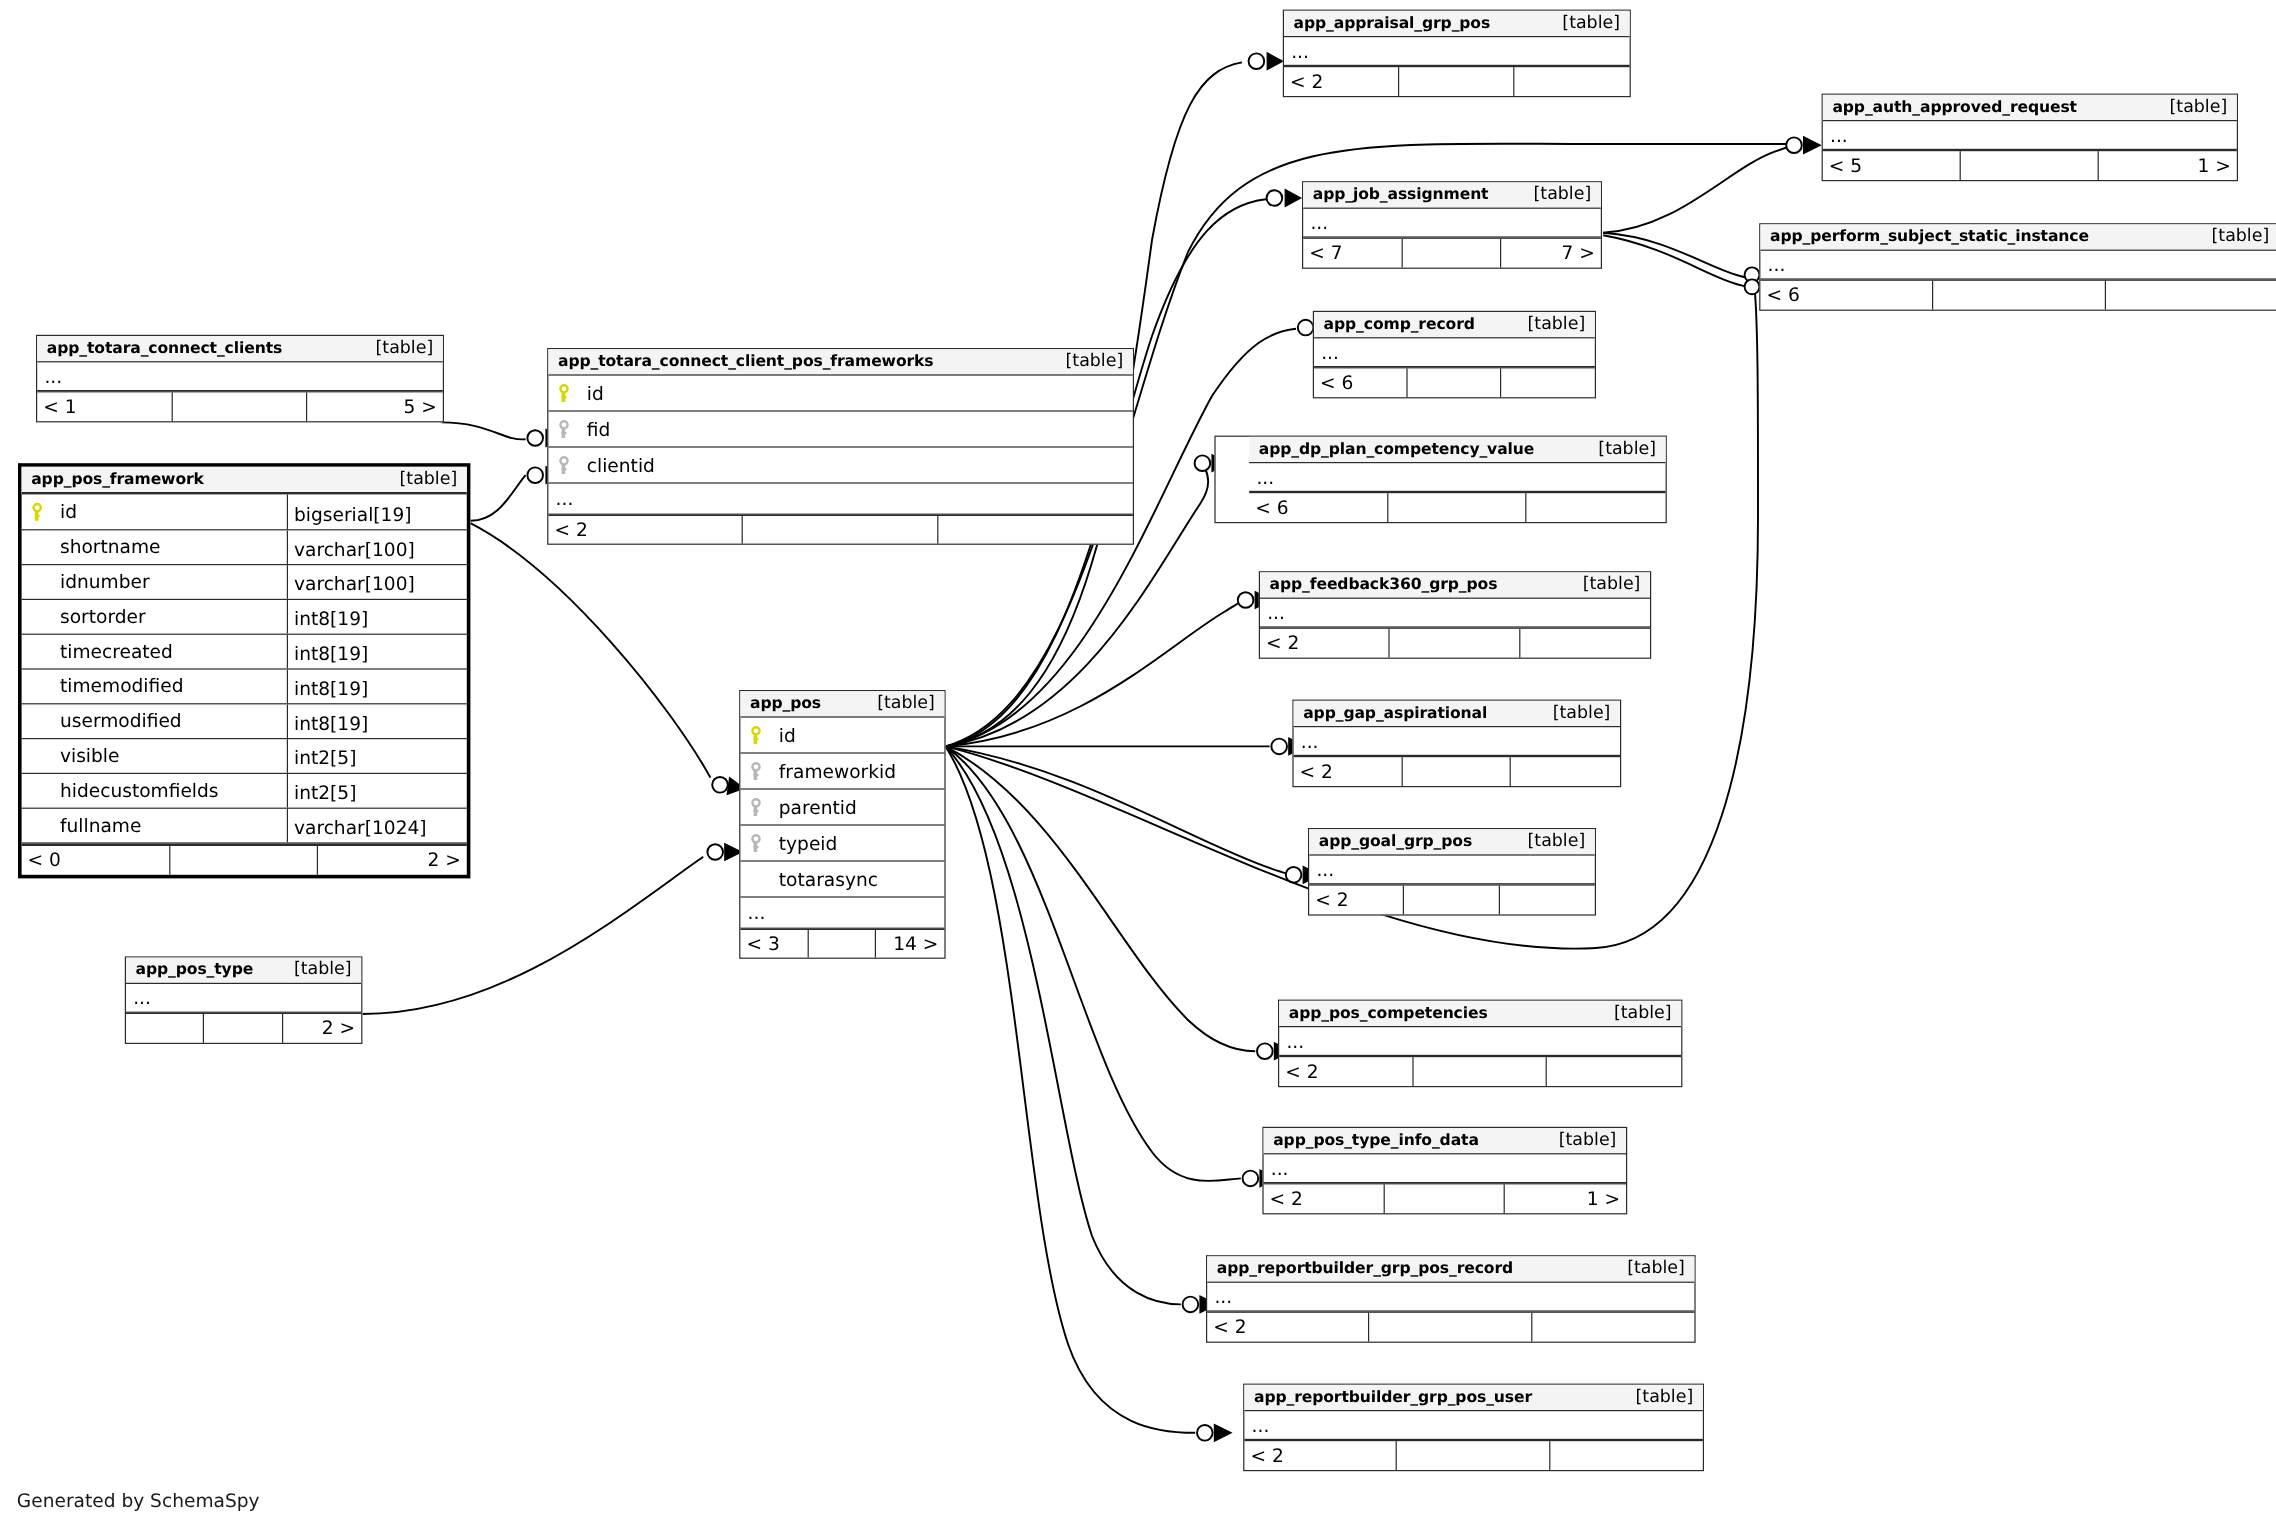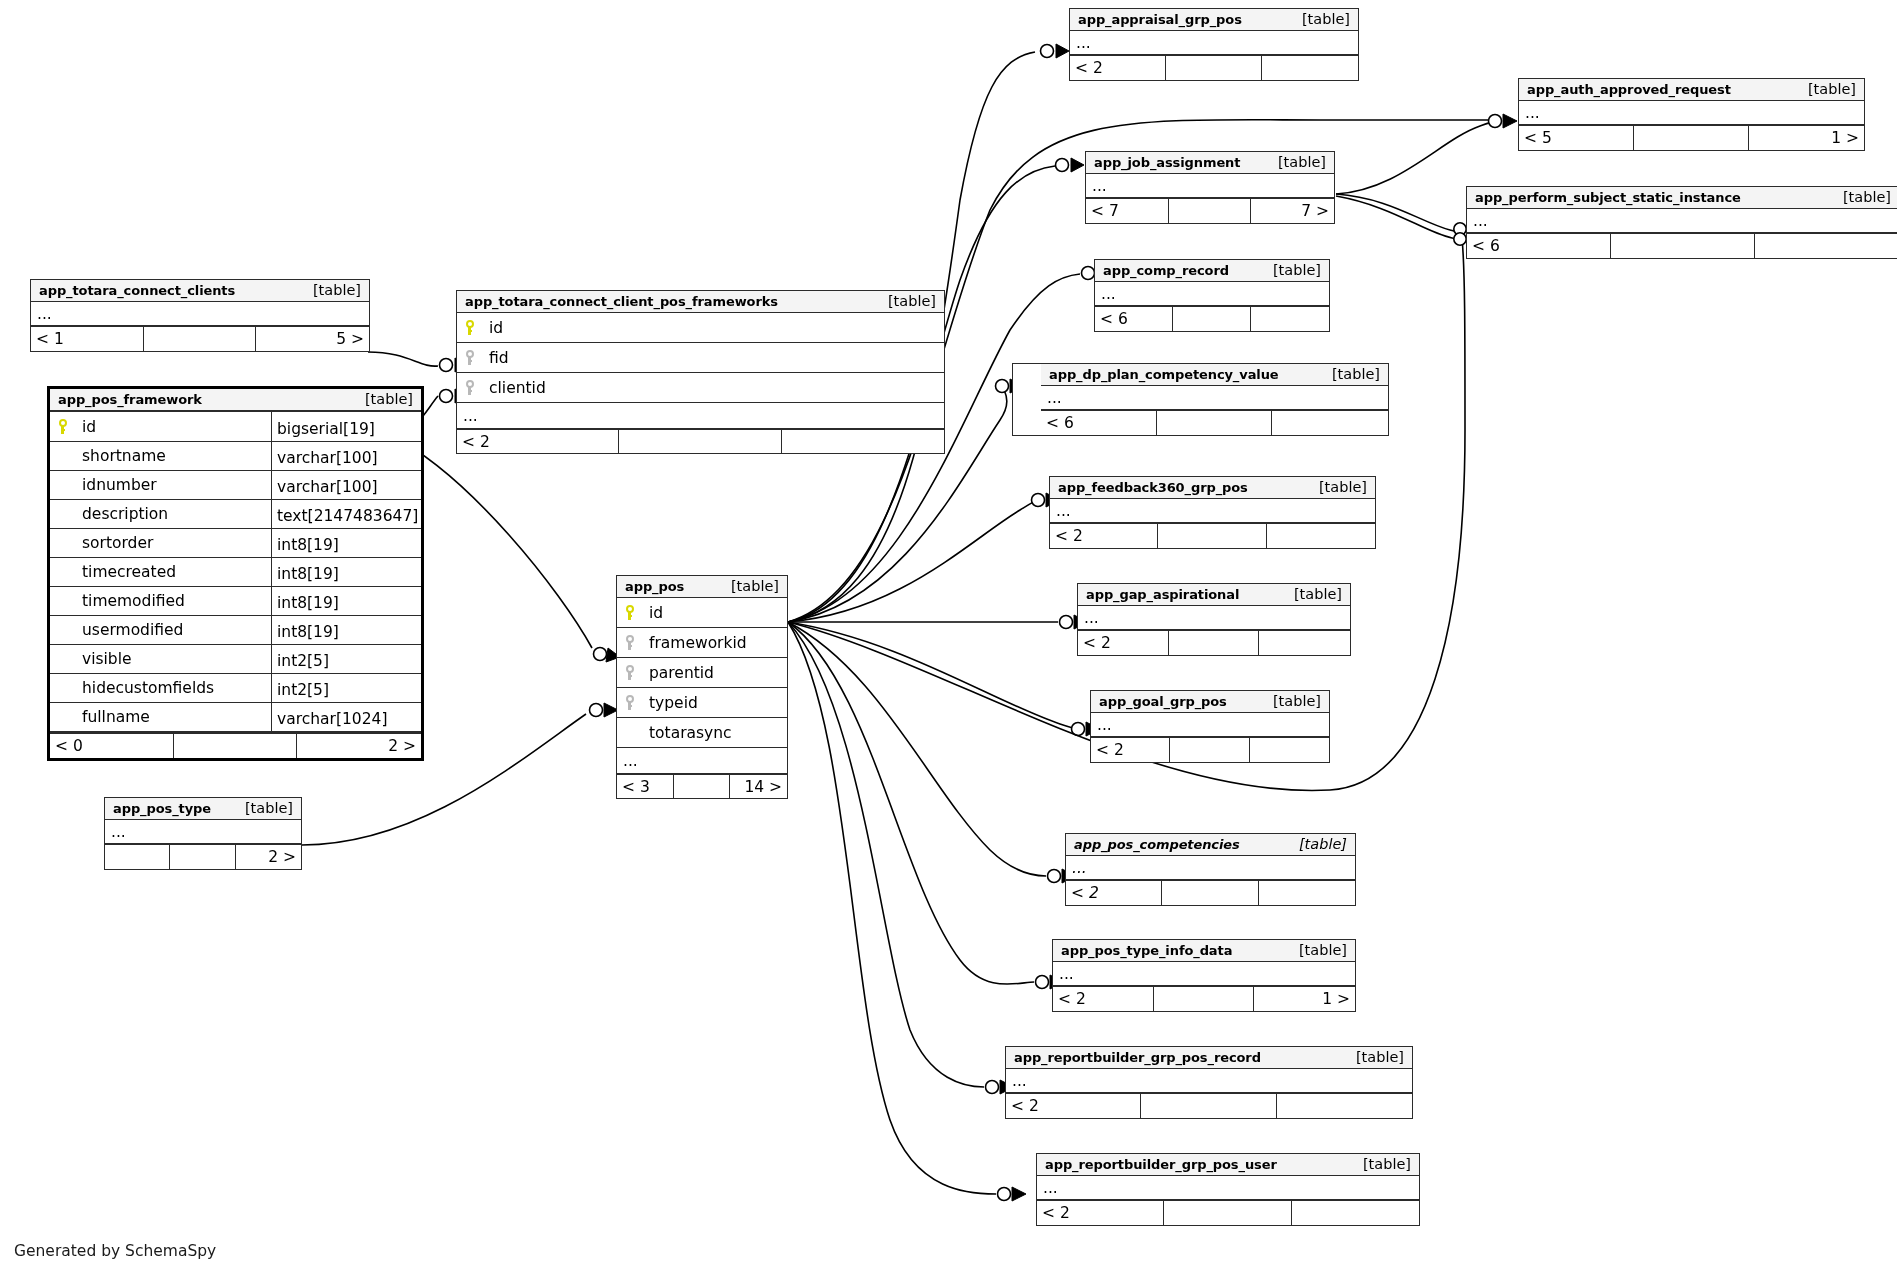--- a/index.html
+++ b/index.html
@@ -13,21 +13,21 @@
   svg.edges path{fill:none;stroke:#000000;stroke-width:1.6;}
   svg.edges circle.crow-o{fill:#ffffff;stroke:#000000;stroke-width:1.6;}
   svg.edges polygon.crow-f{fill:#000000;stroke:#000000;stroke-width:1;}
 
   .tbl{
     position:absolute;background:#ffffff;
     border:1.5px solid #2b2b2b;
     box-sizing:border-box;
     font-size:15.5px;color:#000;
   }
-  .tbl.thick{border-width:3px;border-color:#000;margin-left:32px;}
+  .tbl.thick{border-width:3px;border-color:#000;}
   .tbl .hdr{
     background:#f4f4f4;border-bottom:1.5px solid #2b2b2b;
     display:flex;align-items:center;justify-content:space-between;
     padding:2px 8px 3px 8px;box-sizing:border-box;
     white-space:nowrap;
   }
   .tbl.thick .hdr{border-bottom-width:2.5px;}
   .tbl .hdr .tname{font-weight:bold;font-size:13px;letter-spacing:-0.1px;}
   .tbl .hdr .tkind{font-size:14.5px;font-weight:normal;padding-left:14px;}
   .tbl .row{
@@ -268,21 +268,21 @@
     <div class="row">
         <span class="dots">...</span>
       </div>
     <div class="foot">
       <span class="fc">&lt; 2</span>
       <span class="fc"></span>
       <span class="fc right"></span>
     </div>
   </div>
 
-  <div class="tbl" style="left:1065px;top:833px;width:291px;font-style:italic;">
+  <div class="tbl" style="left:1065px;top:833px;width:337px;">
     <div class="hdr">
       <span class="tname">app_pos_competencies</span>
       <span class="tkind">[table]</span>
     </div>
     <div class="row">
         <span class="dots">...</span>
       </div>
     <div class="foot">
       <span class="fc">&lt; 2</span>
       <span class="fc"></span>
@@ -416,25 +416,20 @@
       <span class="c-name">shortname</span>
       <span class="c-type" style="width:150px">varchar[100]</span>
     </div>
     <div class="row" style="height:29px">
       <span class="c-key"></span>
       <span class="c-name">idnumber</span>
       <span class="c-type" style="width:150px">varchar[100]</span>
     </div>
     <div class="row" style="height:29px">
       <span class="c-key"></span>
-      <span class="c-name">description</span>
-      <span class="c-type" style="width:150px">text[2147483647]</span>
-    </div>
-    <div class="row" style="height:29px">
-      <span class="c-key"></span>
       <span class="c-name">sortorder</span>
       <span class="c-type" style="width:150px">int8[19]</span>
     </div>
     <div class="row" style="height:29px">
       <span class="c-key"></span>
       <span class="c-name">timecreated</span>
       <span class="c-type" style="width:150px">int8[19]</span>
     </div>
     <div class="row" style="height:29px">
       <span class="c-key"></span>

